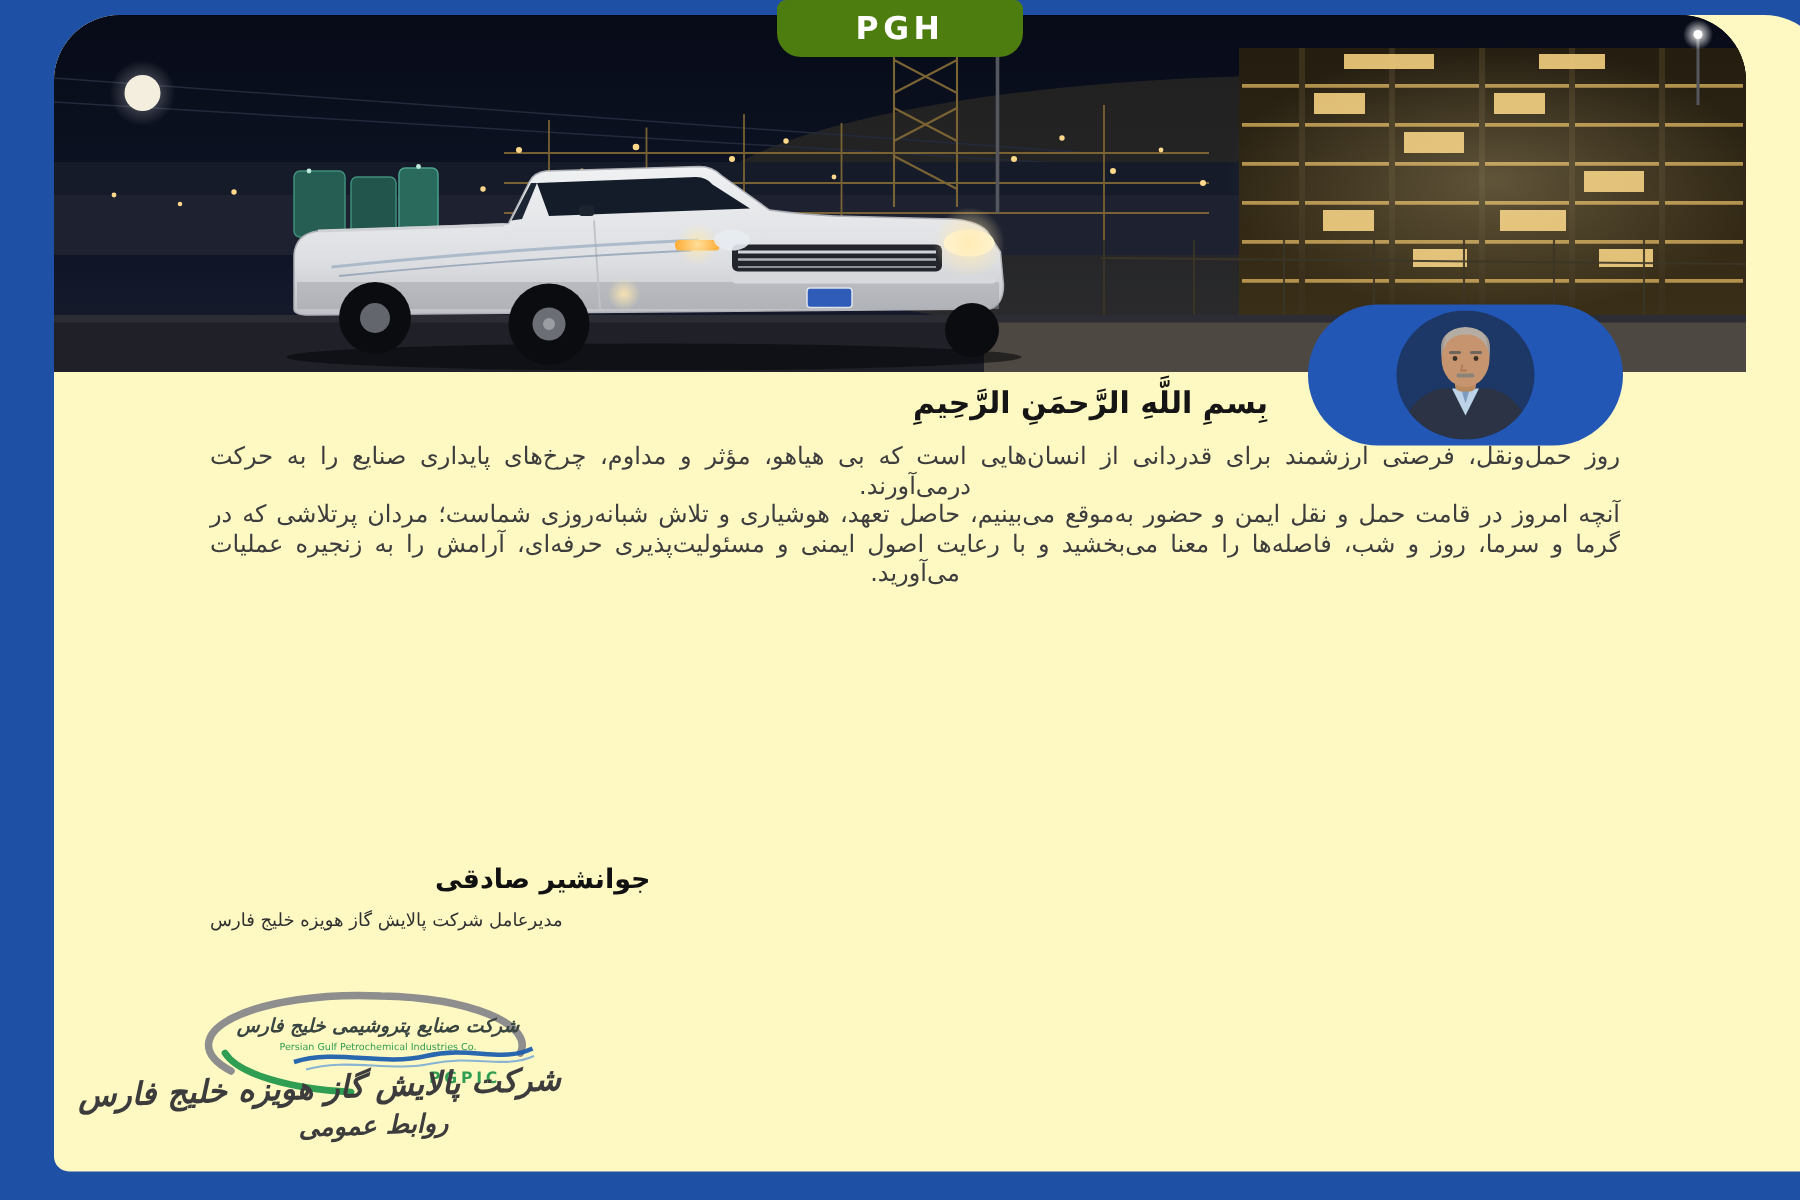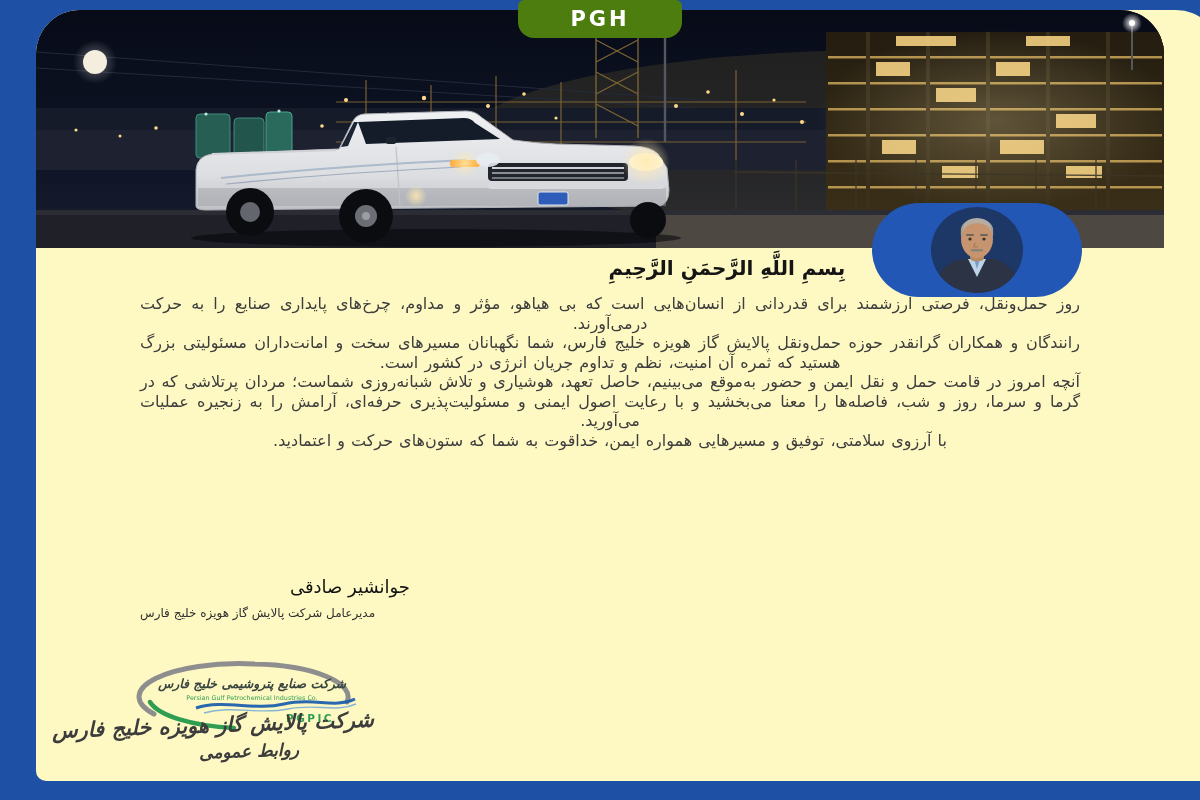--- a/index.html
+++ b/index.html
@@ -52,21 +52,21 @@
     direction:rtl;color:#3d3d3d;font-size:16px;line-height:19.5px;
   }
   .message p{
     margin:0;text-align:justify;text-align-last:center;
     word-spacing:1px;
   }
 
   
   .sig-name{
     position:absolute;left:254px;top:566px;direction:rtl;white-space:nowrap;
-    font-weight:normal;font-size:18px;color:#111111;text-align:right;
+    font-weight:bold;font-size:18px;color:#111111;text-align:right;
   }
   .sig-title{
     position:absolute;left:104px;top:596px;direction:rtl;white-space:nowrap;
     font-size:12px;color:#303030;
   }
 
   
   .logo-svg{position:absolute;left:98px;top:642px;}
   .calligraphy{
     position:absolute;direction:rtl;text-align:center;color:#3c3c3c;
@@ -272,23 +272,21 @@
             <rect x="452" y="173" width="176" height="6" rx="3" fill="#d7d9dd"></rect>
           </g>
         </g>
       </svg>
     </div>
 
     <div class="bismillah">بِسمِ اللَّهِ الرَّحمَنِ الرَّحِیمِ</div>
 
     <div class="message">
       <p>روز حمل‌ونقل، فرصتی ارزشمند برای قدردانی از انسان‌هایی است که بی هیاهو، مؤثر و مداوم، چرخ‌های پایداری صنایع را به حرکت درمی‌آورند.</p>
-      <p>رانندگان و همکاران گرانقدر حوزه حمل‌ونقل پالایش گاز هویزه خلیج فارس، شما نگهبانان مسیرهای سخت و امانت‌داران مسئولیتی بزرگ هستید که ثمره آن امنیت، نظم و تداوم جریان انرژی در کشور است.</p>
       <p>آنچه امروز در قامت حمل و نقل ایمن و حضور به‌موقع می‌بینیم، حاصل تعهد، هوشیاری و تلاش شبانه‌روزی شماست؛ مردان پرتلاشی که در گرما و سرما، روز و شب، فاصله‌ها را معنا می‌بخشید و با رعایت اصول ایمنی و مسئولیت‌پذیری حرفه‌ای، آرامش را به زنجیره عملیات می‌آورید.</p>
-      <p>با آرزوی سلامتی، توفیق و مسیرهایی همواره ایمن، خداقوت به شما که ستون‌های حرکت و اعتمادید.</p>
     </div>
 
     <div class="sig-name">جوانشیر صادقی</div>
     <div class="sig-title">مدیرعامل شرکت پالایش گاز هویزه خلیج فارس</div>
 
     <svg class="logo-svg" width="230" height="120" viewBox="0 0 230 120">
       <path d="M 20 62 A 100 33 0 0 1 120 12 A 100 33 0 0 1 213 50" fill="none" stroke="#8e8e8e" stroke-width="5" stroke-linecap="round"></path>
       <path d="M 16 50 A 100 33 0 0 0 100 76" fill="none" stroke="#2f9e52" stroke-width="4.5" stroke-linecap="round"></path>
       <text x="118" y="36" text-anchor="middle" font-size="12.5" font-style="italic" font-weight="bold" fill="#394540" style="direction:rtl">شرکت صنایع پتروشیمی خلیج فارس</text>
       <text x="118" y="48" text-anchor="middle" font-size="6.4" fill="#2f9e52">Persian Gulf Petrochemical Industries Co.</text>

